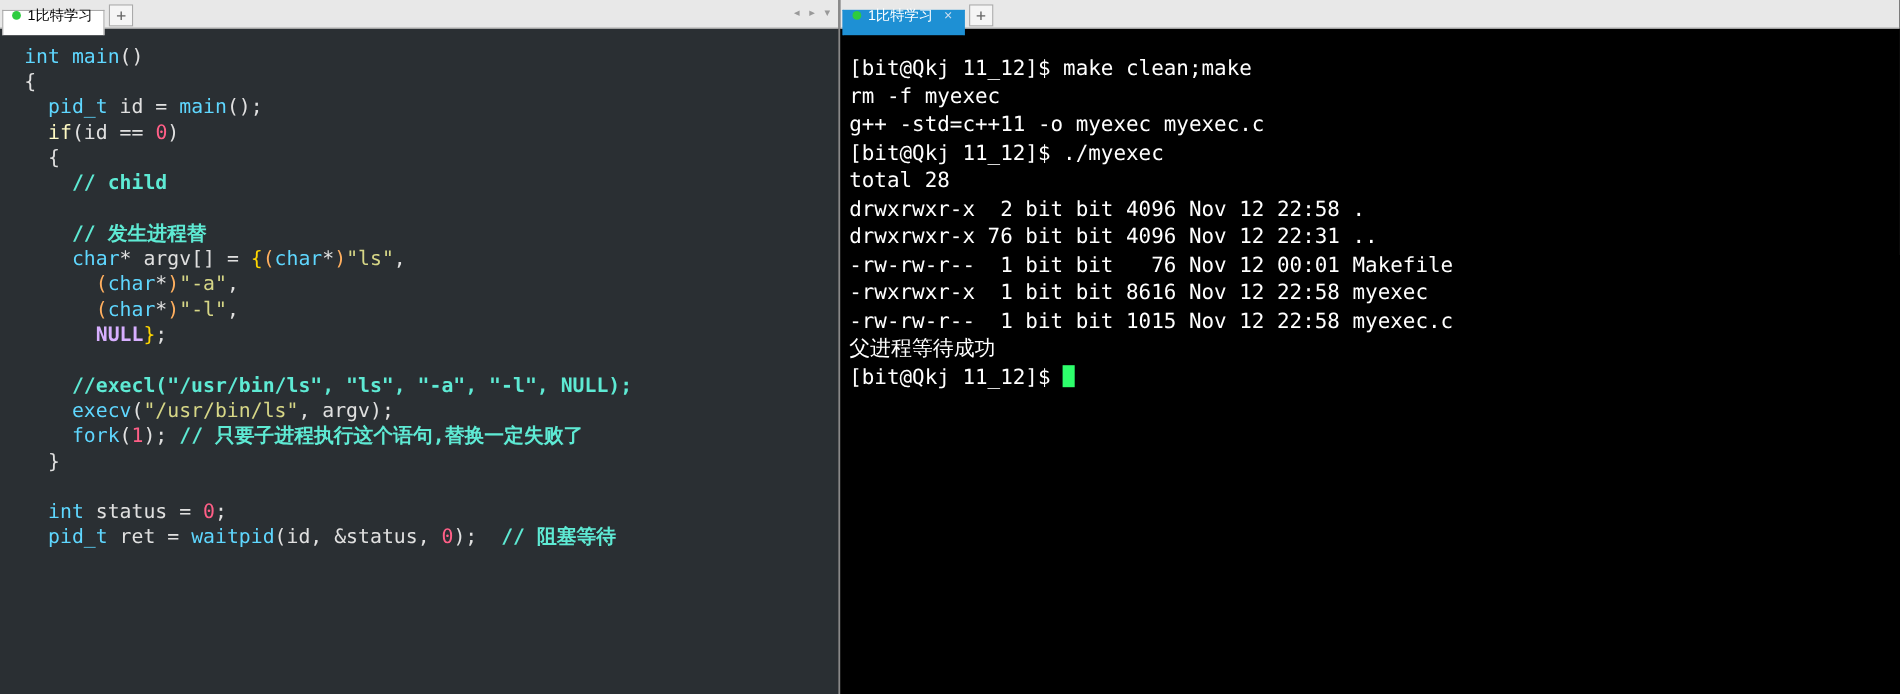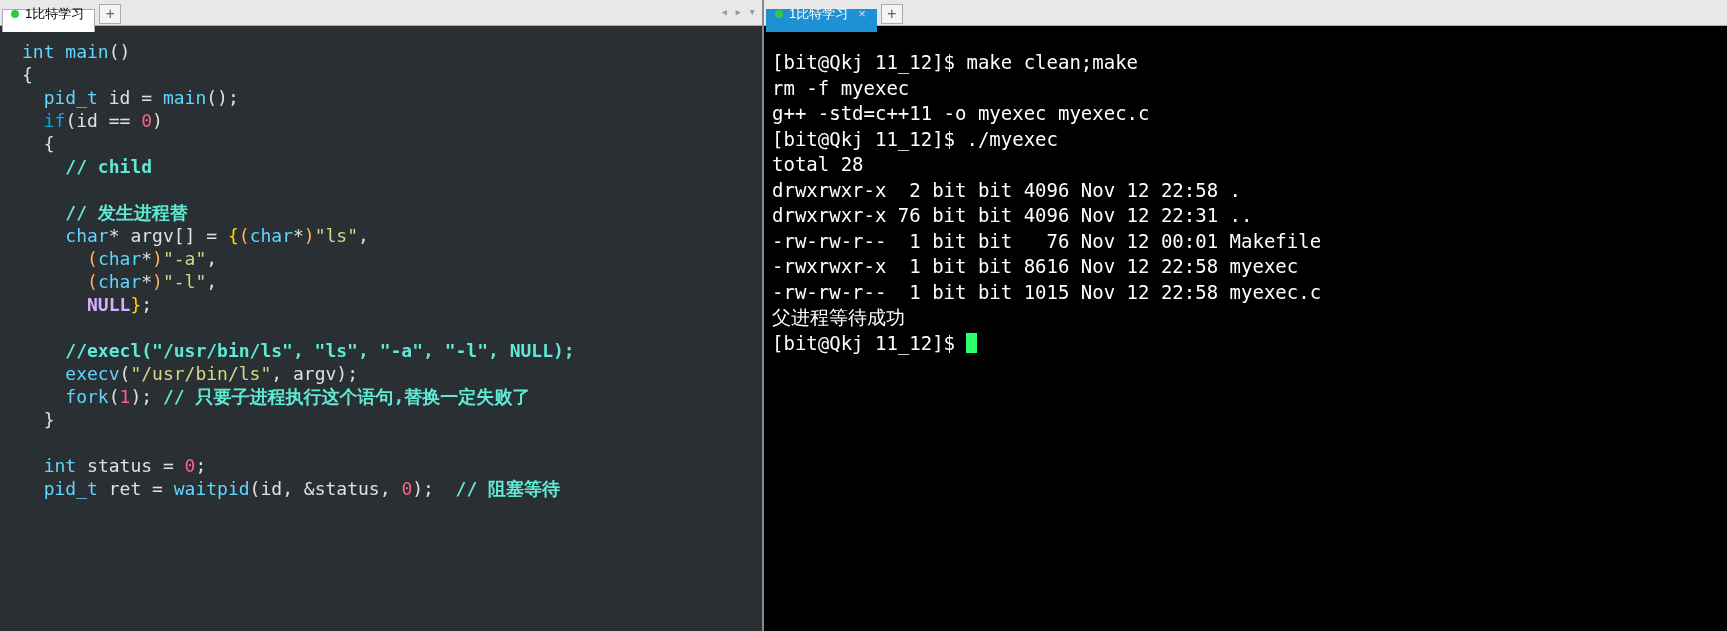--- a/index.html
+++ b/index.html
@@ -107,21 +107,21 @@
       background: #2a2f33;
       flex: 1;
       padding: 14px 6px 6px 22px;
       font-size: 18px;
       line-height: 23px;
       color: #e0e0e0;
       white-space: pre;
       font-family: "DejaVu Sans Mono", monospace;
       overflow: hidden;
     }
-    .c-kw   { color: #0ea5e9; }
+    .c-kw   { color: #fef9c3; }
     .c-type { color: #5fd7ff; }
     .c-func { color: #5fd7ff; }
     .c-num  { color: #ff5f87; }
     .c-str  { color: #d7d787; }
     .c-cmt  { color: #5eead4; font-weight: bold; }
     .c-null { color: #d7afff; font-weight: bold; }
     .c-paren{ color: #ffaf5f; }
     .c-yel  { color: #ffd700; }
     
     .terminal-area {

